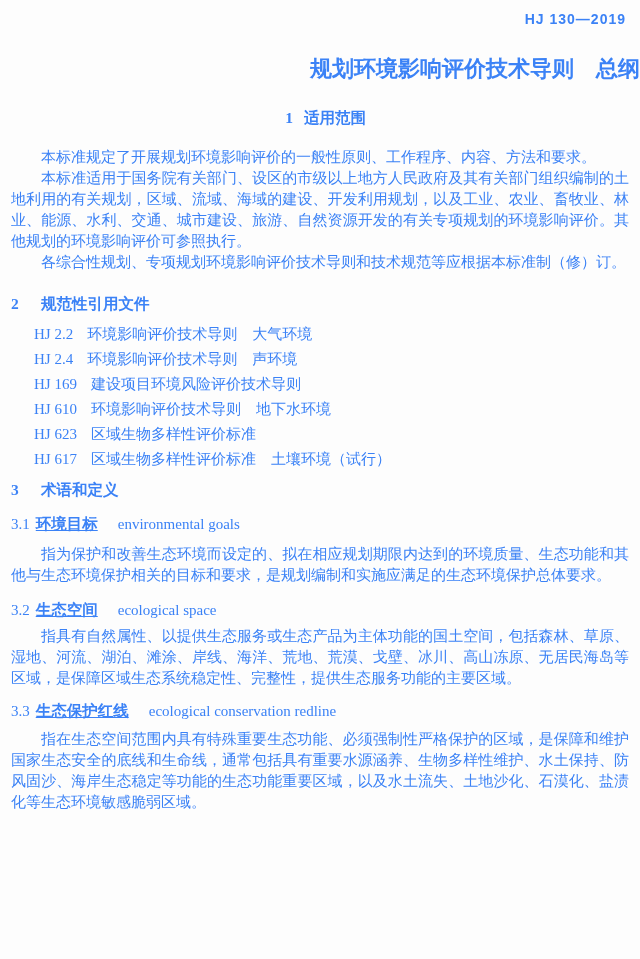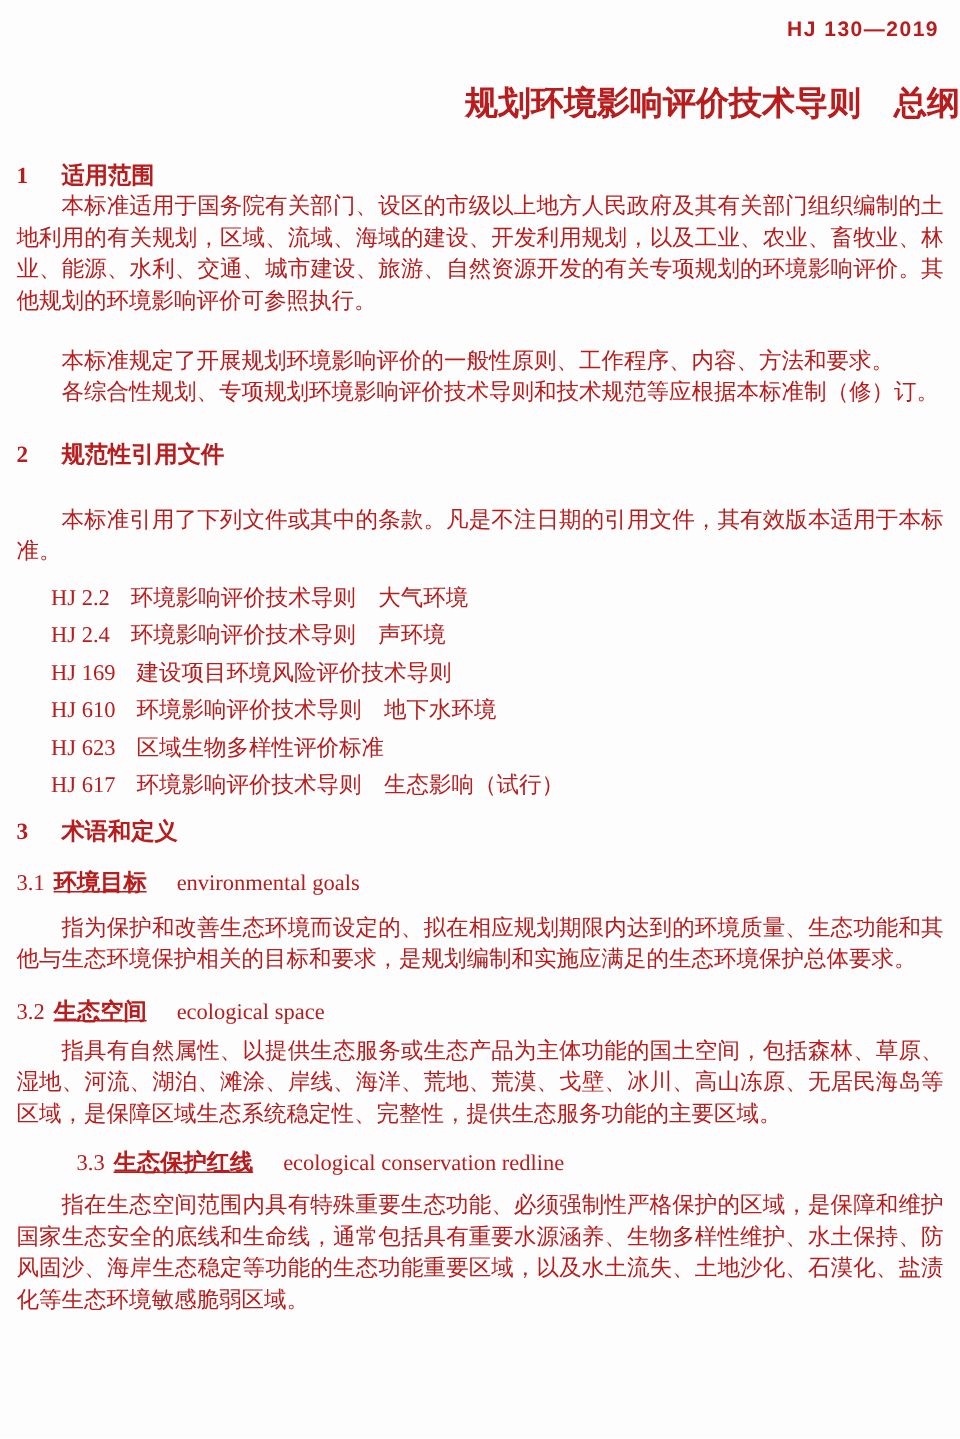--- a/index.html
+++ b/index.html
@@ -2,21 +2,21 @@
 <html lang="zh"><head>
 <meta charset="utf-8">
 <style>
   html, body { margin: 0; padding: 0; background: #ffffff; }
   .page {
     position: relative;
     width: 640px;
     height: 959px;
     margin: 0 auto;
     background: #fdfdfd;
-    color: #b91c1c;
+    color: #3b82f6;
     font-family: "Liberation Serif", "DejaVu Serif", serif;
     overflow: hidden;
     box-sizing: border-box;
   }
   .doc-header {
     padding: 10px 14px 0 0;
     text-align: right;
     font-family: "Liberation Sans", "DejaVu Sans", sans-serif;
     font-weight: bold;
     font-size: 14px;
@@ -64,60 +64,59 @@
     line-height: 20px;
   }
   .term-no { margin-right: 6px; }
   .term-zh {
     font-family: "Liberation Sans", "DejaVu Sans", sans-serif;
     font-weight: bold;
     font-size: 15.5px;
     text-decoration: underline;
   }
   .term-en { margin-left: 20px; }
-  .mt24 { margin-top: 24px; }
+  .mt24 { margin-top: 24px; text-align: center; }
   .mt23 { margin-top: 23px; }
   .mt22 { margin-top: 22px; }
   .mt21 { margin-top: 21px; }
   .mt19 { margin-top: 19px; }
   .mt14 { margin-top: 14px; }
-  .mt12 { margin-top: 12px; margin-left: 40px; }
+  .mt12 { margin-top: 12px; }
   .mt10 { margin-top: 10px; }
   .mt8  { margin-top: 8px; }
   .mt6  { margin-top: 6px; }
 </style>
 </head>
 <body>
 
 <div class="page">
 
   <div class="doc-header">HJ 130—2019</div>
 
   <h1 class="doc-title">规划环境影响评价技术导则　总纲</h1>
 
   <div class="content">
 
     <div class="sec-h mt24">
       <span class="sec-no">1</span><span>适用范围</span>
     </div>
+    <p class="body-p mt19">本标准规定了开展规划环境影响评价的一般性原则、工作程序、内容、方法和要求。</p>
     <p class="body-p">本标准适用于国务院有关部门、设区的市级以上地方人民政府及其有关部门组织编制的土地利用的有关规划，区域、流域、海域的建设、开发利用规划，以及工业、农业、畜牧业、林业、能源、水利、交通、城市建设、旅游、自然资源开发的有关专项规划的环境影响评价。其他规划的环境影响评价可参照执行。</p>
-    <p class="body-p mt19">本标准规定了开展规划环境影响评价的一般性原则、工作程序、内容、方法和要求。</p>
     <p class="body-p">各综合性规划、专项规划环境影响评价技术导则和技术规范等应根据本标准制（修）订。</p>
 
     <div class="sec-h mt21">
       <span class="sec-no">2</span><span>规范性引用文件</span>
     </div>
-    <p class="body-p mt23">本标准引用了下列文件或其中的条款。凡是不注日期的引用文件，其有效版本适用于本标准。</p>
     <ul class="ref-list mt8">
       <li><span class="ref-code">HJ 2.2</span><span>环境影响评价技术导则　大气环境</span></li>
       <li><span class="ref-code">HJ 2.4</span><span>环境影响评价技术导则　声环境</span></li>
       <li><span class="ref-code">HJ 169</span><span>建设项目环境风险评价技术导则</span></li>
       <li><span class="ref-code">HJ 610</span><span>环境影响评价技术导则　地下水环境</span></li>
       <li><span class="ref-code">HJ 623</span><span>区域生物多样性评价标准</span></li>
-      <li><span class="ref-code">HJ 617</span><span>环境影响评价技术导则　生态影响（试行）</span></li>
+      <li><span class="ref-code">HJ 617</span><span>区域生物多样性评价标准　土壤环境（试行）</span></li>
     </ul>
 
     <div class="sec-h mt8">
       <span class="sec-no">3</span><span>术语和定义</span>
     </div>
 
     <div class="term-h mt14">
       <span class="term-no">3.1</span><span class="term-zh">环境目标</span><span class="term-en">environmental goals</span>
     </div>
     <p class="body-p mt10">指为保护和改善生态环境而设定的、拟在相应规划期限内达到的环境质量、生态功能和其他与生态环境保护相关的目标和要求，是规划编制和实施应满足的生态环境保护总体要求。</p>

